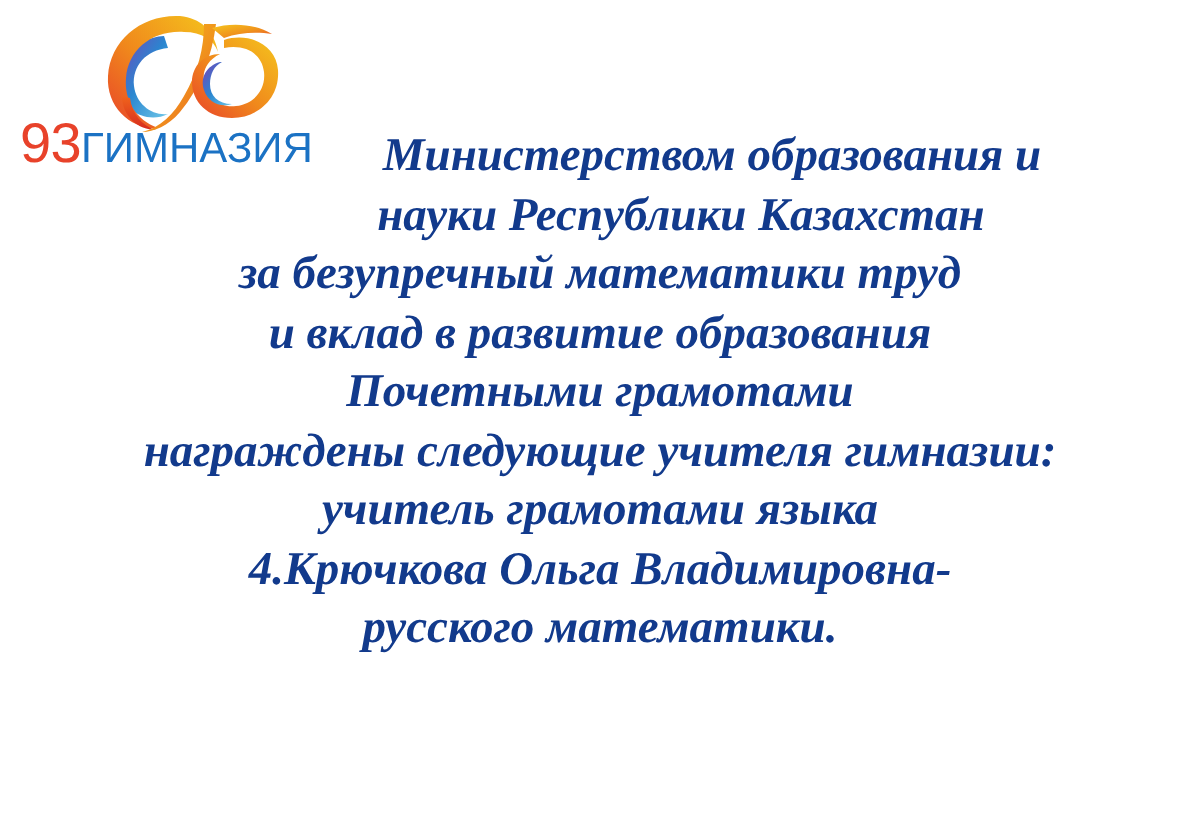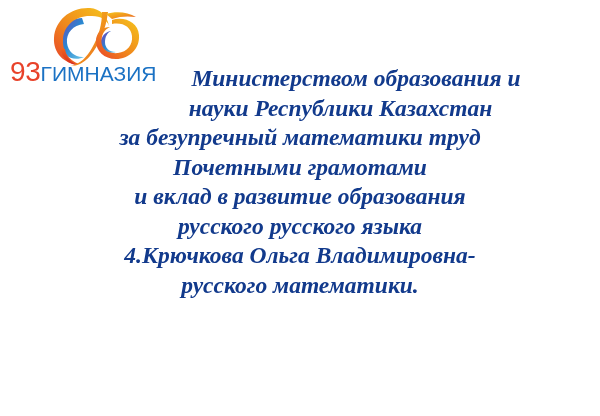--- a/index.html
+++ b/index.html
@@ -133,20 +133,21 @@
     <div id="logo-wordmark">
       <span id="logo-number">93</span><span id="logo-name">ГИМНАЗИЯ</span>
     </div>
 
   </div>
 
   <div id="announcement">
     <span class="line indent-1">Министерством образования и</span>
     <span class="line indent-2">науки Республики Казахстан</span>
     <span class="line">за безупречный математики труд</span>
+    <span class="line">и  вклад в развитие образования</span>
     <span class="line">Почетными грамотами</span>
-    <span class="line">и  вклад в развитие образования</span>
-    <span class="line">русского русского языка</span>
+    <span class="line">награждены  следующие учителя гимназии:</span>
+    <span class="line">учитель грамотами языка</span>
     <span class="line">4.Крючкова Ольга Владимировна-</span>
     <span class="line">русского математики.</span>
   </div>
 
 </div>
 
 </body></html>

